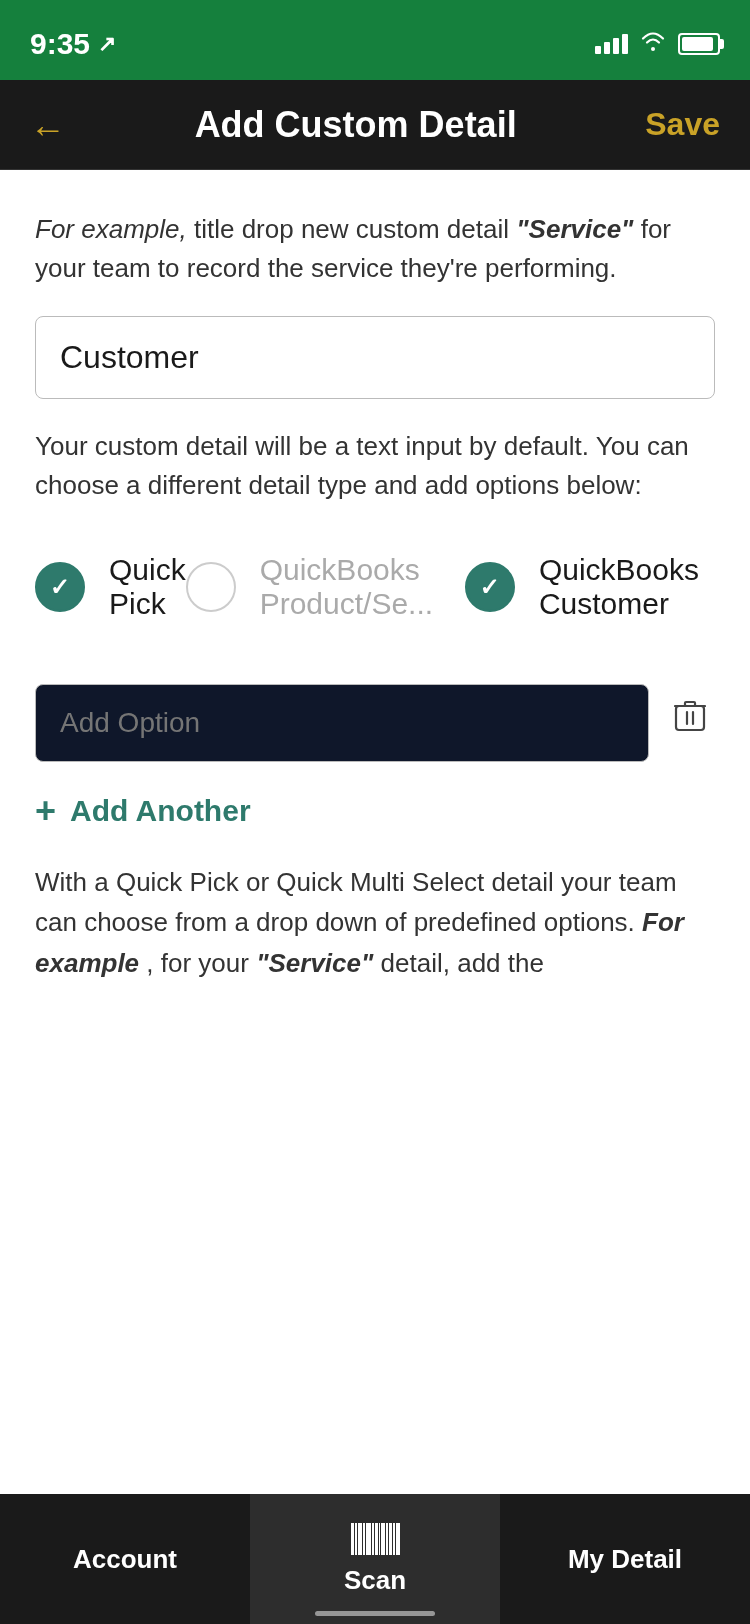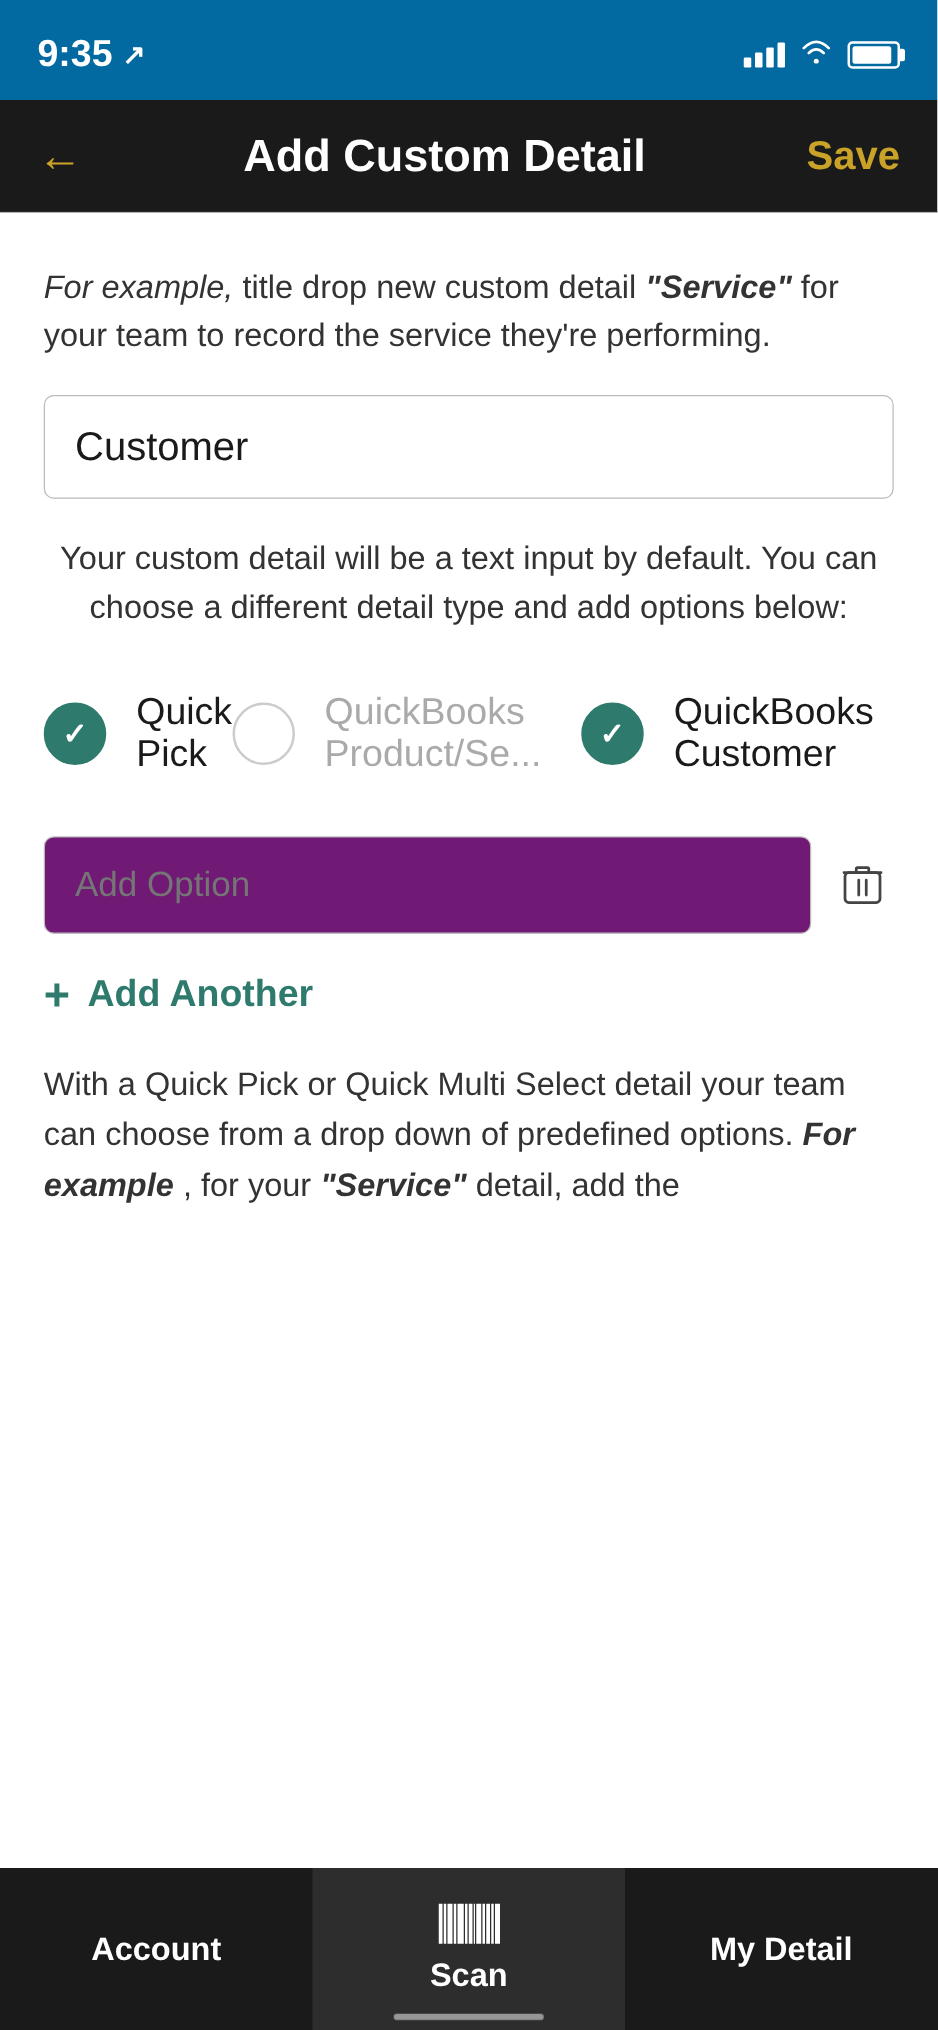--- a/index.html
+++ b/index.html
@@ -8,21 +8,21 @@
     body {
       width: 750px;
       min-height: 1624px;
       font-family: -apple-system, BlinkMacSystemFont, 'Helvetica Neue', Arial, sans-serif;
       background: #fff;
       overflow-x: hidden;
     }
 
     
     .status-bar {
-      background: #0369a1;
+      background: #15803d;
       height: 80px;
       display: flex;
       align-items: center;
       justify-content: space-between;
       padding: 2px 30px;
       padding-top: 10px;
     }
 
     .status-time {
       color: #fff;
@@ -167,21 +167,20 @@
       margin-bottom: 28px;
       background: #fff;
     }
 
     
     .sub-description {
       font-size: 26px;
       color: #333;
       line-height: 1.5;
       margin-bottom: 30px;
-      text-align: center;
     }
 
     
     .radio-group {
       display: flex;
       flex-direction: row;
       gap: 0;
       margin-bottom: 30px;
     }
 
@@ -236,21 +235,22 @@
     }
 
     .add-option-input {
       flex: 1;
       border: 1.5px solid #bbb;
       border-radius: 8px;
       padding: 22px 24px;
       font-size: 28px;
       color: #999;
       outline: none;
-      background: #701a75;
+      background: #0f172a;
+      margin-top: 15px;
     }
 
     .trash-icon {
       width: 50px;
       height: 50px;
       display: flex;
       align-items: center;
       justify-content: center;
       cursor: pointer;
       color: #555;

